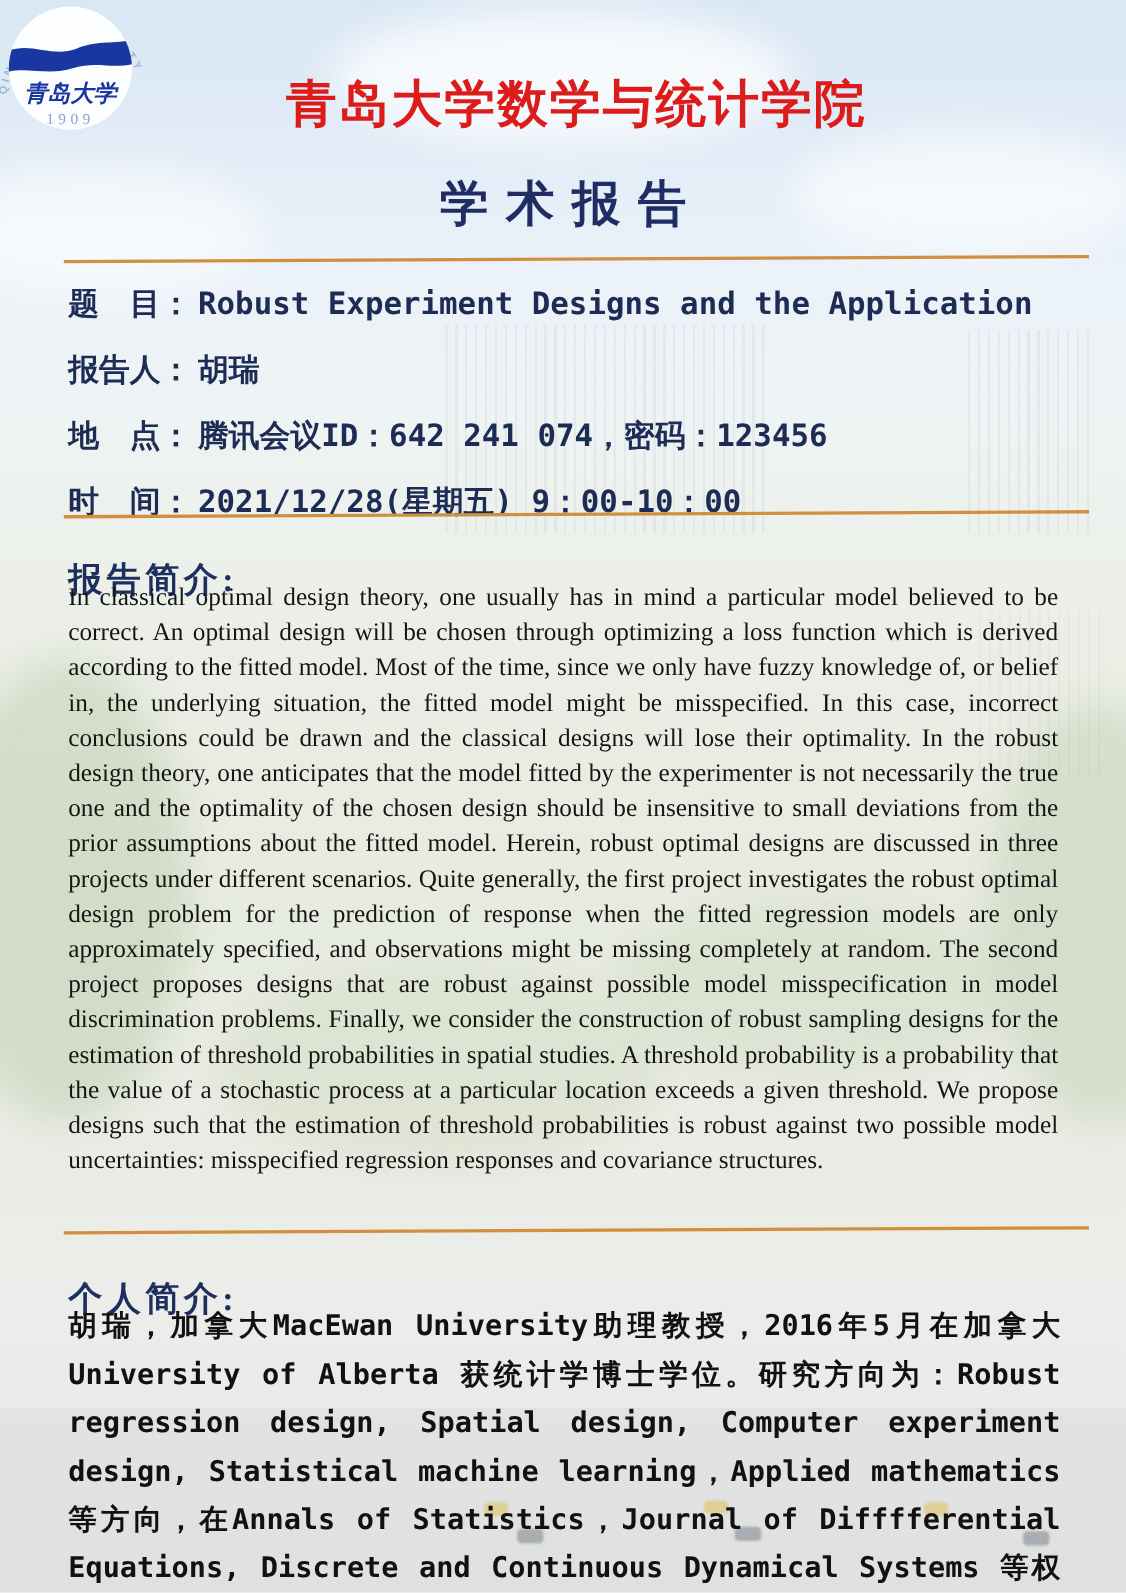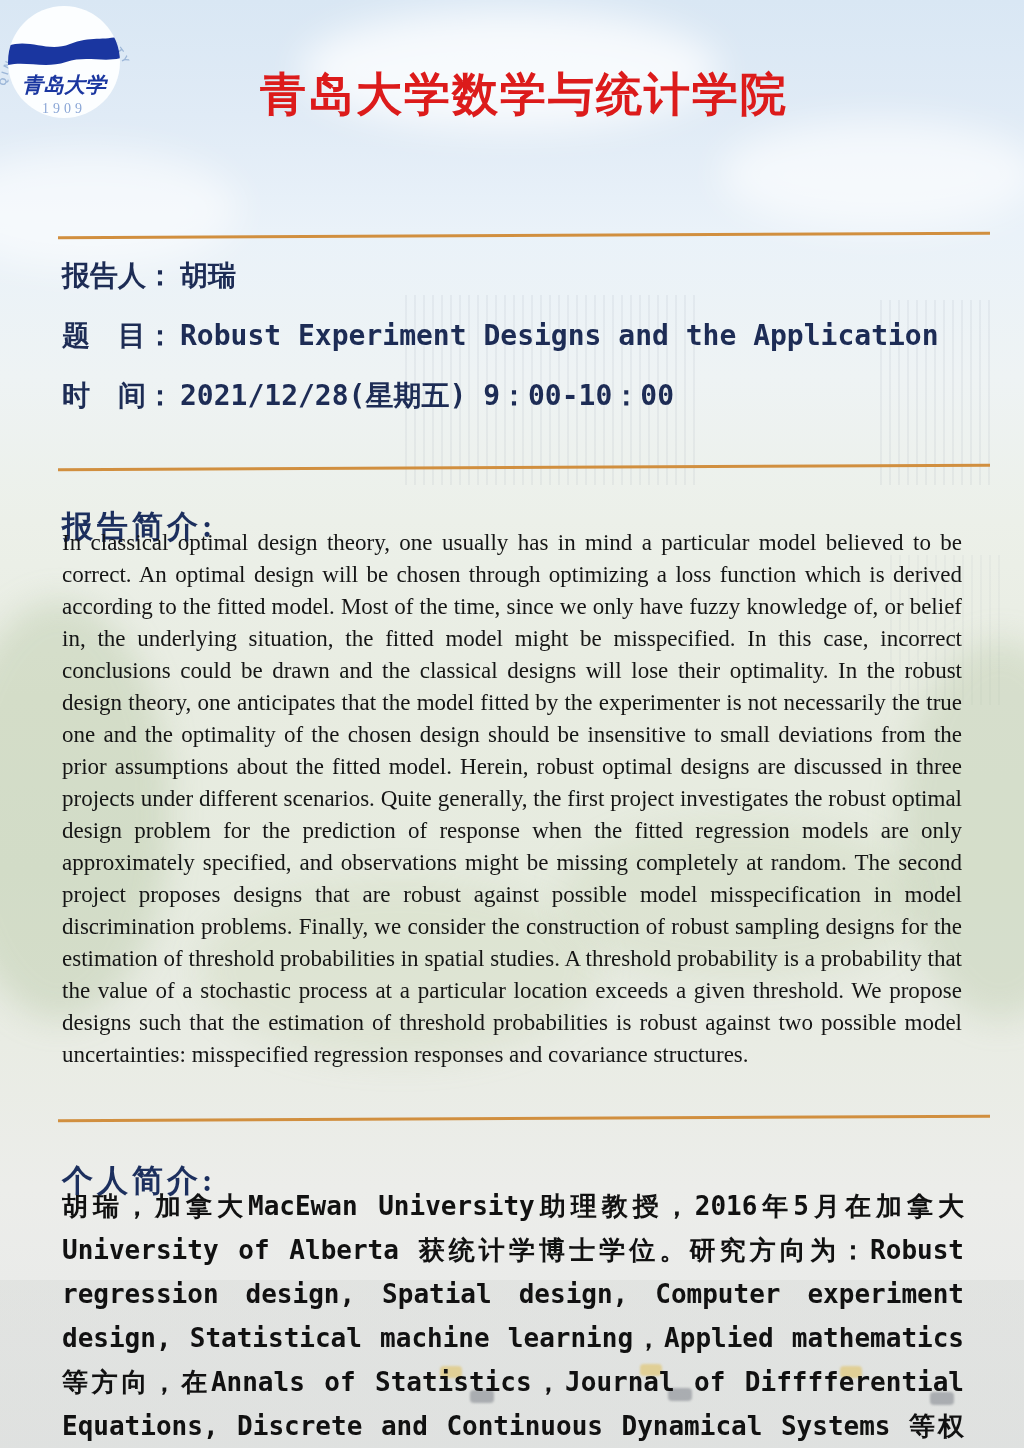--- a/index.html
+++ b/index.html
@@ -129,29 +129,33 @@
     </text>
     <circle cx="64" cy="62" r="56" fill="#fcfeff"></circle>
     <g clip-path="url(#logoClip)">
       <path d="M 0 50 C 25 34 45 54 70 44 C 95 34 112 44 132 30 L 132 54 C 108 66 90 54 66 62 C 42 70 20 58 0 68 Z" fill="#1a36a0"></path>
     </g>
     <text x="64" y="92" text-anchor="middle" font-size="21" fill="#1a36a0" font-family="Liberation Serif, serif" font-weight="bold" font-style="italic">青岛大学</text>
     <text x="64" y="113" text-anchor="middle" font-size="14" letter-spacing="4" fill="#8aa6d6" font-family="Liberation Serif, serif">1909</text>
   </svg>
 
   <div class="title-cn">青岛大学数学与统计学院</div>
+  <div class="title-report">学术报告</div>
 
   <div class="divider d1"></div>
 
   <div class="info-block">
     <div class="info-row">
+      <span class="info-label">题　目：</span><span>Robust Experiment Designs and the Application</span>
+    </div>
+    <div class="info-row">
       <span class="info-label">报告人：</span><span>胡瑞</span>
     </div>
     <div class="info-row">
-      <span class="info-label">题　目：</span><span>Robust Experiment Designs and the Application</span>
+      <span class="info-label">地　点：</span><span>腾讯会议ID：642 241 074，密码：123456</span>
     </div>
     <div class="info-row">
       <span class="info-label">时　间：</span><span>2021/12/28(星期五) 9：00-10：00</span>
     </div>
   </div>
 
   <div class="divider d2"></div>
 
   <div class="sec-heading abstract">报告简介:</div>
   <div class="abstract-body">In classical optimal design theory, one usually has in mind a particular model believed to be correct. An optimal design will be chosen through optimizing a loss function which is derived according to the fitted model. Most of the time, since we only have fuzzy knowledge of, or belief in, the underlying situation, the fitted model might be misspecified. In this case, incorrect conclusions could be drawn and the classical designs will lose their optimality. In the robust design theory, one anticipates that the model fitted by the experimenter is not necessarily the true one and the optimality of the chosen design should be insensitive to small deviations from the prior assumptions about the fitted model. Herein, robust optimal designs are discussed in three projects under different scenarios. Quite generally, the first project investigates the robust optimal design problem for the prediction of response when the fitted regression models are only approximately specified, and observations might be missing completely at random. The second project proposes designs that are robust against possible model misspecification in model discrimination problems. Finally, we consider the construction of robust sampling designs for the estimation of threshold probabilities in spatial studies. A threshold probability is a probability that the value of a stochastic process at a particular location exceeds a given threshold. We propose designs such that the estimation of threshold probabilities is robust against two possible model uncertainties: misspecified regression responses and covariance structures.</div>

